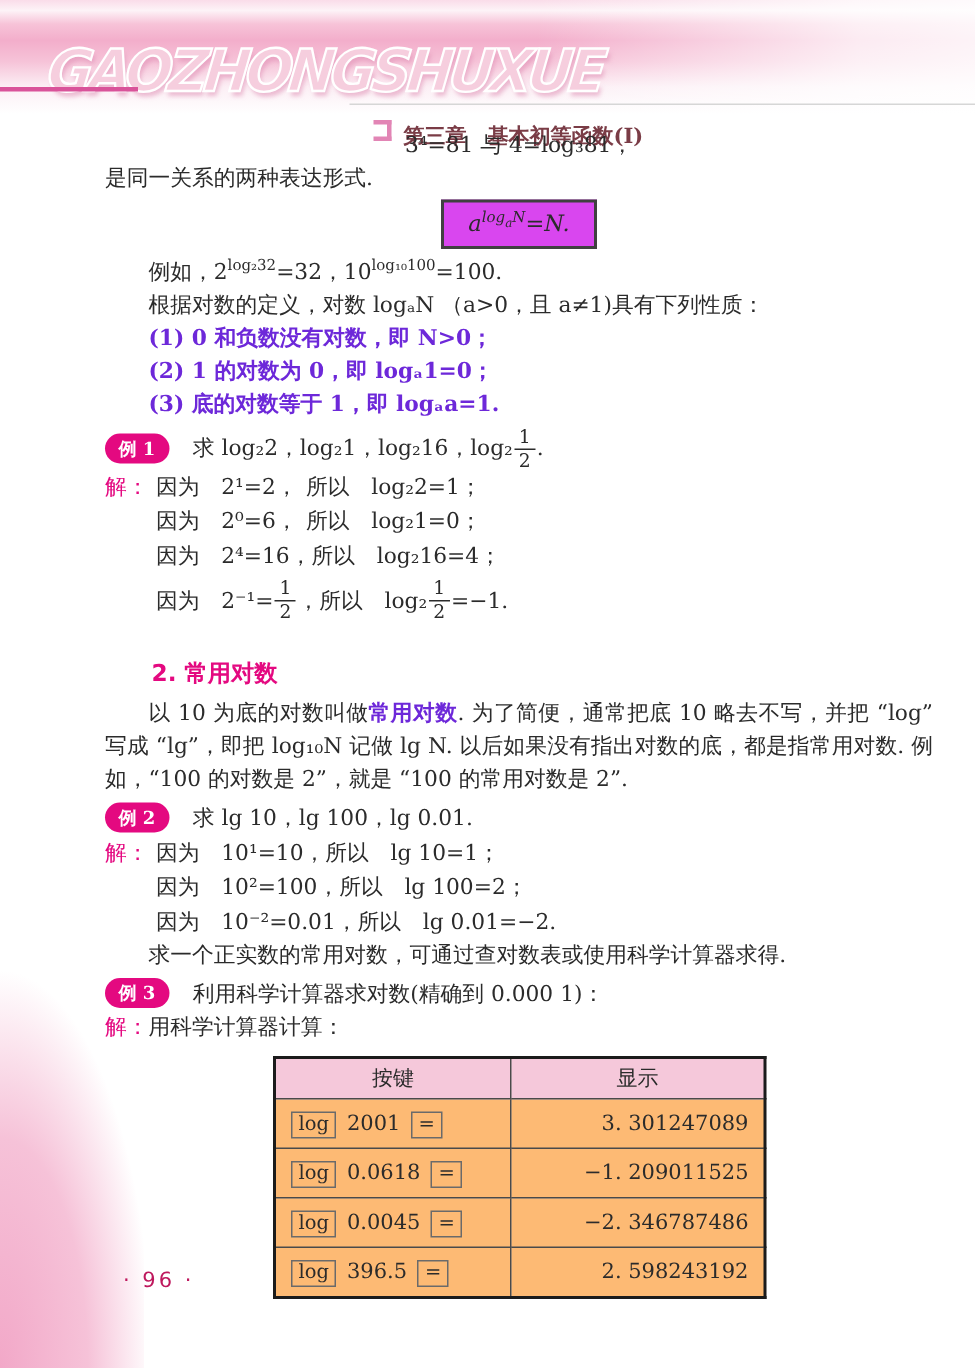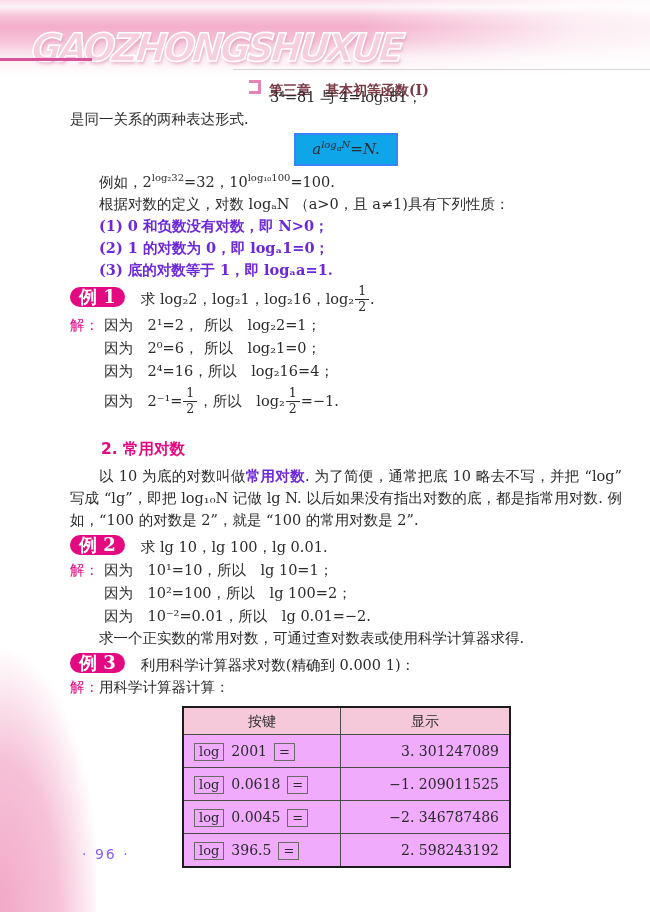--- a/index.html
+++ b/index.html
@@ -44,31 +44,31 @@
   }
   
   .content{position:absolute;top:86px;left:70px;width:552px;line-height:22px;}
   .center{text-align:center;}
   .indent{text-indent:2em;}
   .mag{color:#e40980;}
   .mag-b{color:#6d28d9;font-weight:bold;}
   sup,.sp{font-size:10px;line-height:0;}
   .fbox-wrap{text-align:center;margin:3px 0 5px;}
   .fbox{
-    display:inline-block;border:2px solid #3b82f6;background:#0ea5e9;
+    display:inline-block;border:2px solid #404040;background:#d946ef;
     padding:3px 16px 4px;font-size:15px;font-style:italic;
   }
   .fbox sup{font-size:10px;}
   .fbox sub{font-size:8px;line-height:0;}
   
   .ex-line{margin-top:4px;}
   .badge{
     display:inline-block;background:#e40980;color:#ffffff;
     border-radius:12px;padding:0 9px;line-height:20px;
-    font-size:18px;font-weight:bold;margin-right:16px;vertical-align:1px;
+    font-size:12px;font-weight:bold;margin-right:16px;vertical-align:1px;
   }
   
   .frac{display:inline-block;vertical-align:-0.55em;text-align:center;line-height:1;font-size:12.5px;margin:0 1px;}
   .frac .fn{display:block;padding:0 3px 1px;border-bottom:1px solid #2b2b2b;}
   .frac .fd{display:block;padding-top:1px;}
   
   .sol-row{margin-top:1px;}
   .sol-label{display:inline-block;width:34px;}
   .cont{padding-left:34px;}
   .c1{display:inline-block;min-width:100px;}
@@ -78,30 +78,30 @@
       font-family:"DejaVu Sans","Liberation Sans",sans-serif;}
   .para{text-align:justify;text-indent:2em;margin:0;}
   
   .calc-table{border-collapse:collapse;margin:8px 0 0 112px;border:2px solid #1b1b1b;
               font-size:14px;padding-left:36px;}
   .calc-table th{
     background:#f5c8da;font-weight:normal;padding:2px 8px;
     border:1px solid #4a4a4a;width:140px;
   }
   .calc-table th + th{width:152px;}
-  .calc-table td{background:#f0abfc;border:1px solid #4a4a4a;padding:5px 10px;}
+  .calc-table td{background:#fdba74;border:1px solid #4a4a4a;padding:5px 10px;}
   .key-cell{text-align:left;}
   .disp-cell{text-align:right;}
   .kcap{display:inline-block;border:1px solid #6a6a6a;padding:0 4px;font-size:13px;line-height:16px;margin-right:7px;}
   .keq{display:inline-block;border:1px solid #6a6a6a;padding:0 4px;font-size:13px;line-height:16px;margin-left:7px;}
   
   .pageno{
     position:absolute;left:82px;top:846px;
     font-family:"DejaVu Sans","Liberation Sans",sans-serif;
-    font-size:14px;color:#8b5cf6;letter-spacing:2px;
+    font-size:14px;color:#be185d;letter-spacing:2px;
   }
 </style>
 </head>
 <body>
 
 <div class="banner"></div>
 <div class="banner-fade"></div>
 <div class="watermark">GAOZHONGSHUXUE</div>
 <div class="hr-pink"></div>
 <div class="hr-gray"></div>

